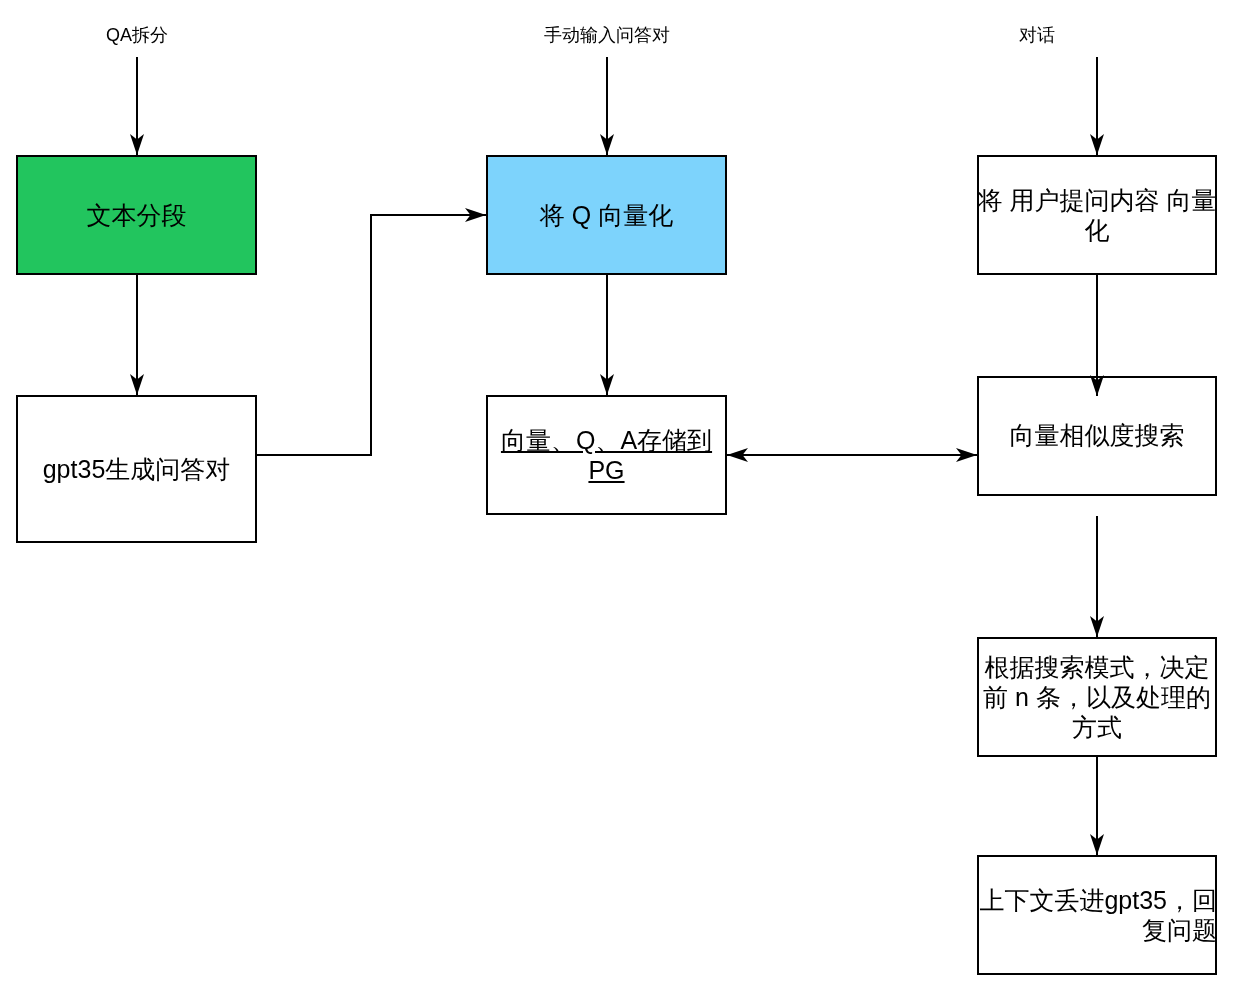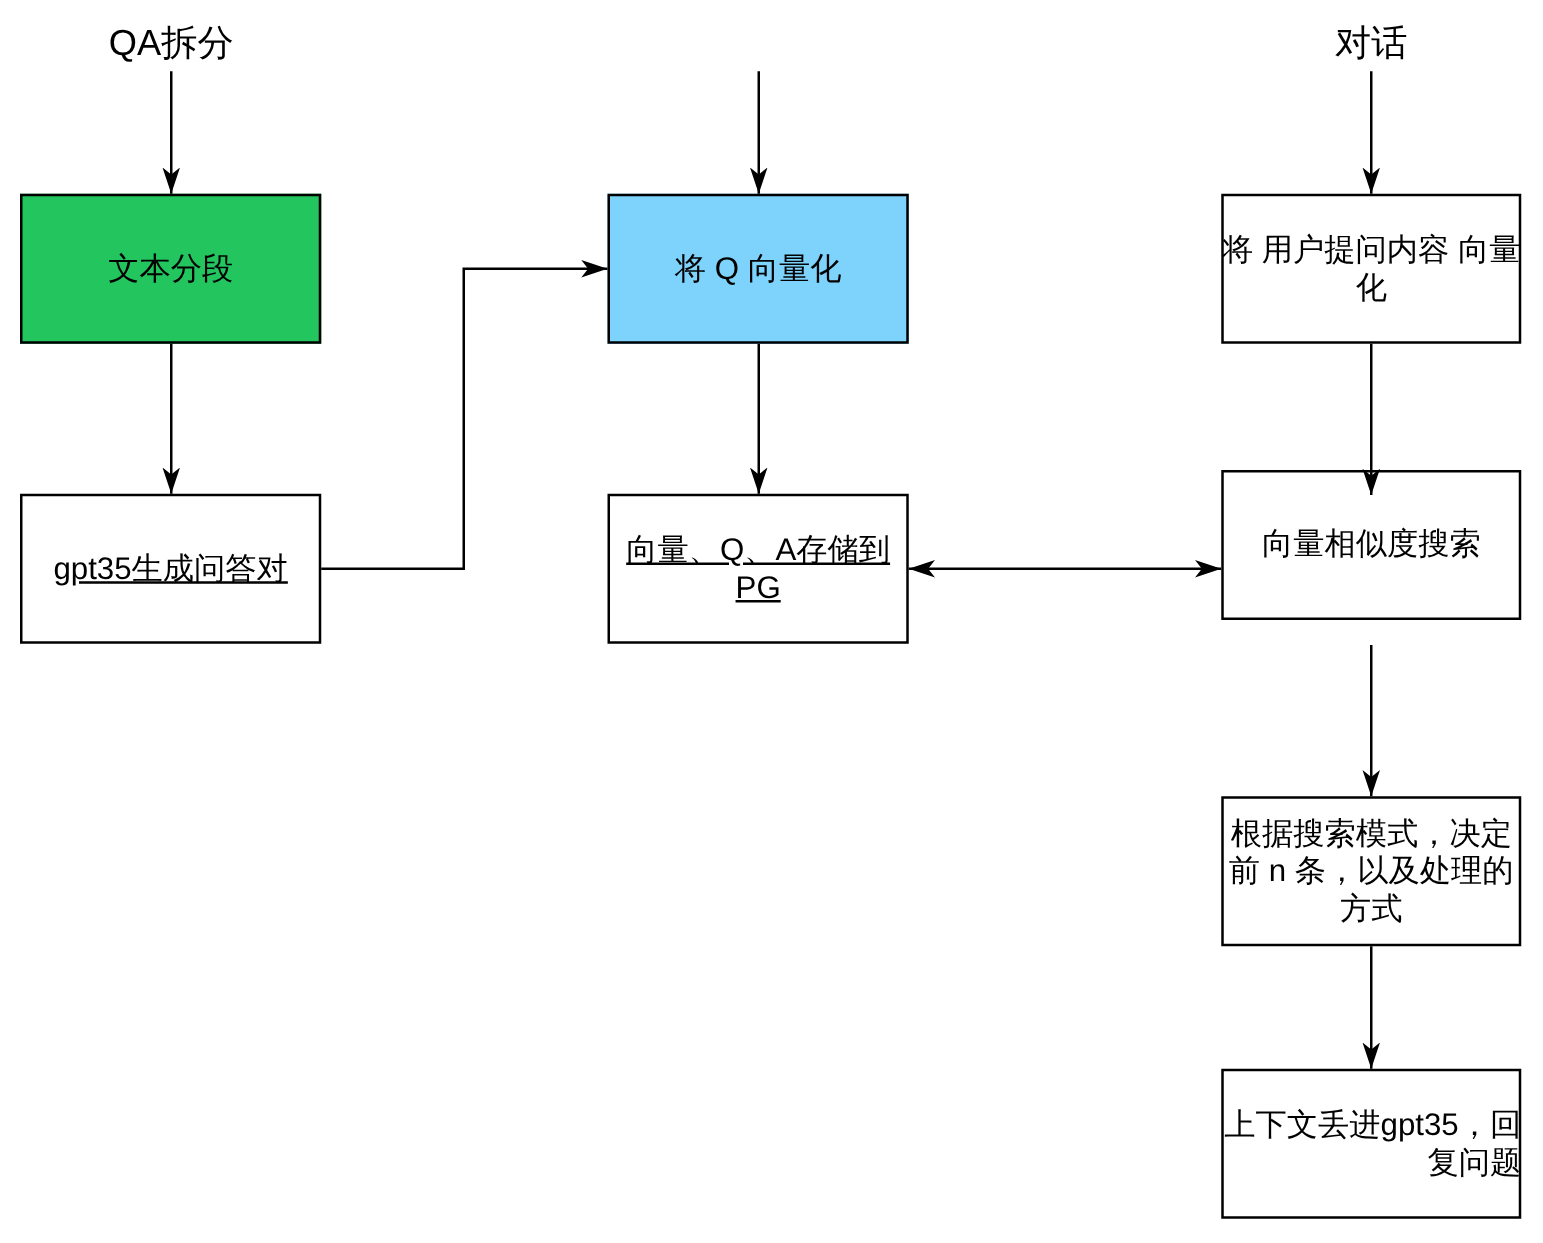--- a/index.html
+++ b/index.html
@@ -26,34 +26,34 @@
   }
   .node-text {
     display: block;
     font-size: 25px;
     line-height: 30px;
     color: #000000;
   }
   .flow-label {
     position: absolute;
     transform: translateX(-50%);
-    font-size: 29px;
+    font-size: 18px;
     line-height: 30px;
     white-space: nowrap;
     color: #000000;
   }
 </style>
 </head>
 <body>
 
 <div id="canvas" style="width: 1234px; height: 994px; background: rgb(255, 255, 255);">
     <div class="flow-node" style="left: 16px; top: 155px; width: 241px; height: 120px; border-color: rgb(0, 0, 0); background: #22c55e;">
       <span class="node-text" style="width: 241px; flex-shrink: 0; color: rgb(0, 0, 0);">文本分段</span>
     </div>
-    <div class="flow-node" style="left: 16px; top: 395px; width: 241px; height: 120px; border-color: rgb(0, 0, 0); background: rgb(255, 255, 255); text-decoration: underline;">
+    <div class="flow-node" style="left: 16px; top: 395px; width: 241px; height: 148px; border-color: rgb(0, 0, 0); background: rgb(255, 255, 255);">
       <span class="node-text" style="width: 241px; flex-shrink: 0; color: rgb(0, 0, 0);">gpt35生成问答对</span>
     </div>
     <div class="flow-node" style="left: 486px; top: 155px; width: 241px; height: 120px; border-color: rgb(0, 0, 0); background: #7dd3fc;">
       <span class="node-text" style="width: 241px; flex-shrink: 0; color: rgb(0, 0, 0);">将 Q 向量化</span>
     </div>
     <div class="flow-node" style="left: 486px; top: 395px; width: 241px; height: 120px; border-color: rgb(0, 0, 0); background: rgb(255, 255, 255);">
       <span class="node-text" style="width: 241px; flex-shrink: 0; color: rgb(0, 0, 0); text-decoration: underline;">向量、Q、A存储到PG</span>
     </div>
     <div class="flow-node" style="left: 977px; top: 155px; width: 240px; height: 120px; border-color: rgb(0, 0, 0); background: rgb(255, 255, 255);">
       <span class="node-text" style="width: 240px; flex-shrink: 0; color: rgb(0, 0, 0);">将 用户提问内容 向量化</span>
@@ -61,21 +61,22 @@
     <div class="flow-node" style="left: 977px; top: 376px; width: 240px; height: 120px; border-color: rgb(0, 0, 0); background: rgb(255, 255, 255); font-family: Liberation Serif, serif;">
       <span class="node-text" style="width: 240px; flex-shrink: 0; color: rgb(0, 0, 0);">向量相似度搜索</span>
     </div>
     <div class="flow-node" style="left: 977px; top: 637px; width: 240px; height: 120px; border-color: rgb(0, 0, 0); background: rgb(255, 255, 255); align-items: center;">
       <span class="node-text" style="width: 240px; flex-shrink: 0; color: rgb(0, 0, 0);">根据搜索模式，决定前 n 条，以及处理的方式</span>
     </div>
     <div class="flow-node" style="left: 977px; top: 855px; width: 240px; height: 120px; border-color: rgb(0, 0, 0); background: rgb(255, 255, 255); text-align: right;">
       <span class="node-text" style="width: 240px; flex-shrink: 0; color: rgb(0, 0, 0);">上下文丢进gpt35，回复问题</span>
     </div>
     <div class="flow-label" style="left: 137px; top: 20px; color: rgb(0, 0, 0);">QA拆分</div>
-    <div class="flow-label" style="left: 1097px; top: 20px; color: rgb(0, 0, 0);">对话</div>
+    <div class="flow-label" style="left: 607px; top: 20px; color: rgb(0, 0, 0);">手动输入问答对</div>
+    <div class="flow-label" style="left: 1037px; top: 20px; color: rgb(0, 0, 0);">对话</div>
     <svg id="edge-layer" width="1234" height="994">
       <defs>
         <marker id="arrowhead" markerUnits="userSpaceOnUse" markerWidth="22" markerHeight="16" refX="21" refY="7" orient="auto-start-reverse">
           <path d="M 0 0 L 21 7 L 0 14 L 5.5 7 Z" fill="#000000"></path>
         </marker>
       </defs>
       <polyline points="137,57 137,155" fill="none" stroke="#000000" stroke-width="2" stroke-linejoin="miter" marker-end="url(#arrowhead)"></polyline>
       <polyline points="137,275 137,395" fill="none" stroke="#000000" stroke-width="2" stroke-linejoin="miter" marker-end="url(#arrowhead)"></polyline>
       <polyline points="257,455 371,455 371,215 486,215" fill="none" stroke="#000000" stroke-width="2" stroke-linejoin="miter" marker-end="url(#arrowhead)"></polyline>
       <polyline points="607,57 607,155" fill="none" stroke="#000000" stroke-width="2" stroke-linejoin="miter" marker-end="url(#arrowhead)"></polyline>

